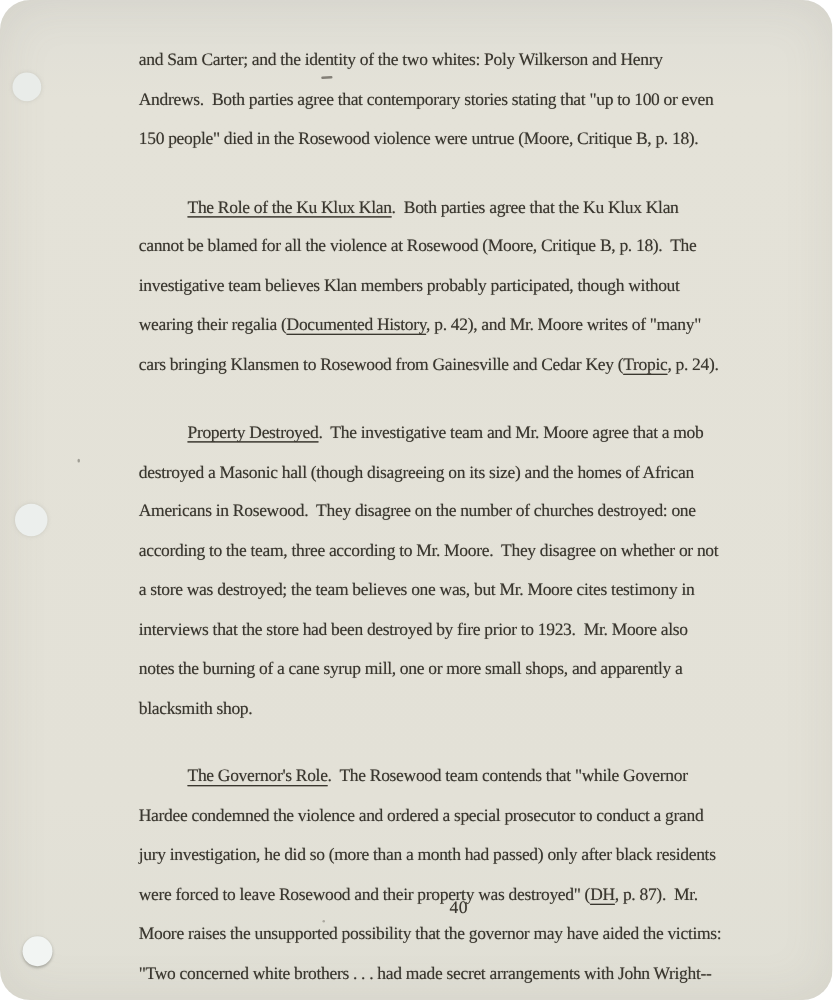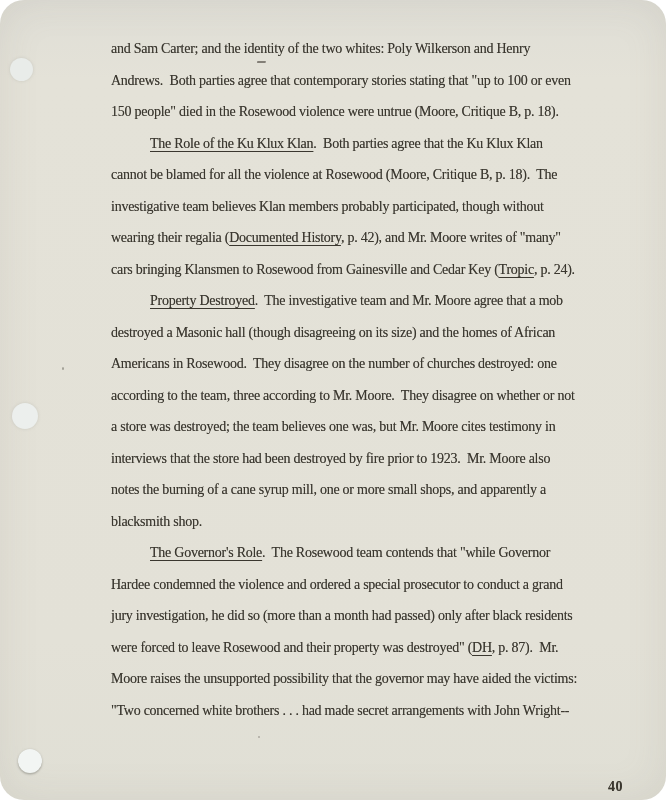--- a/index.html
+++ b/index.html
@@ -28,39 +28,38 @@
     top: 33px;
     width: 516px;
     font-size: 14px;
     line-height: 31.5px;
     letter-spacing: -0.25px;
     color: var(--ink);
     white-space: pre;
     text-shadow: 0 0 0.6px rgba(58,55,47,0.55);
   }
   .line { height: 31.5px; }
-  .line.indent { padding-left: 39px; }
+  .line.indent { padding-left: 39px; margin-top: 23px; }
   .u {
     text-decoration: underline;
     text-underline-offset: 3px;
     text-decoration-thickness: 1px;
   }
 
   .page-number {
     position: absolute;
     left: 111px;
-    top: 776px;
+    top: 716px;
     width: 512px;
-    text-align: right;
+    text-align: center;
     font-size: 14px;
     line-height: 22px;
     letter-spacing: 0.5px;
     color: var(--ink);
     text-shadow: 0 0 0.6px rgba(58,55,47,0.55);
-    font-weight: bold;
   }
 
   .punch {
     position: absolute;
     border-radius: 50%;
     background: var(--punch);
   }
   .punch-top    { left: 10px; top: 58px;  width: 23px; height: 23px; background: #e9ece9; box-shadow: 0 0 3px rgba(180,180,172,0.5); }
   .punch-middle { left: 12px; top: 403px; width: 26px; height: 26px; background: #ecefed; box-shadow: 0 0 3px rgba(180,180,172,0.5); }
   .punch-bottom { left: 18px; top: 749px; width: 24px; height: 24px; background: #f2f5f3; box-shadow: 0 1.5px 2px rgba(110,110,102,0.4), 0 0 2px rgba(180,180,172,0.5); }

